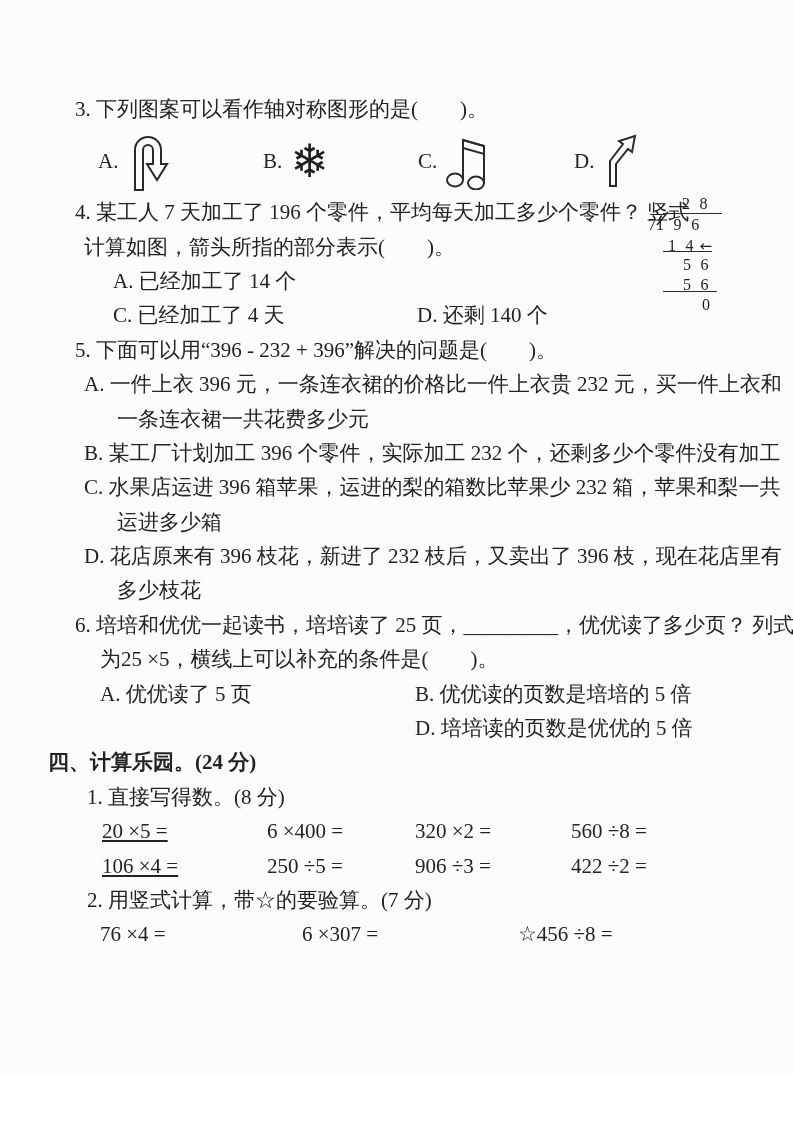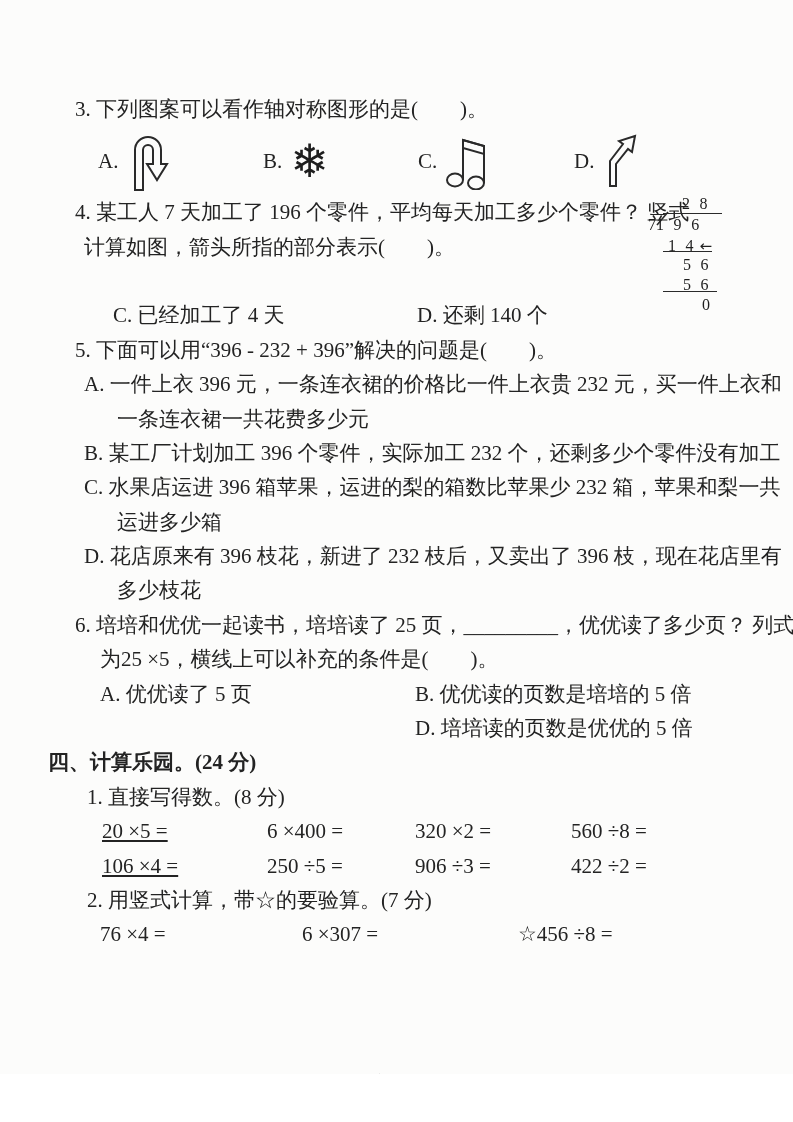--- a/index.html
+++ b/index.html
@@ -74,20 +74,21 @@
         <span class="optlabel">D.</span>
         <svg class="icon" width="36" height="54" viewBox="0 0 36 54">
           <path class="ol" d="M8,52 L8,27 L21,10 L17,7 L33,2 L30,18 L26,15 L14,30 L14,52 Z"></path>
         </svg>
       </span>
     </div>
 
     <div class="line">4. 某工人 7 天加工了 196 个零件，平均每天加工多少个零件？ 竖式</div>
     <div class="line"><span class="i23">计算如图，箭头所指的部分表示(　　)。</span></div>
     <div class="line">
+      <span class="pos cA">A. 已经加工了 14 个</span>
     </div>
     <div class="line">
       <span class="pos cA">C. 已经加工了 4 天</span>
       <span class="pos cB">D. 还剩 140 个</span>
     </div>
 
     <div class="line">5. 下面可以用“396 - 232 + 396”解决的问题是(　　)。</div>
     <div class="line"><span class="i23">A. 一件上衣 396 元，一条连衣裙的价格比一件上衣贵 232 元，买一件上衣和</span></div>
     <div class="line"><span class="i47">一条连衣裙一共花费多少元</span></div>
     <div class="line"><span class="i23">B. 某工厂计划加工 396 个零件，实际加工 232 个，还剩多少个零件没有加工</span></div>

